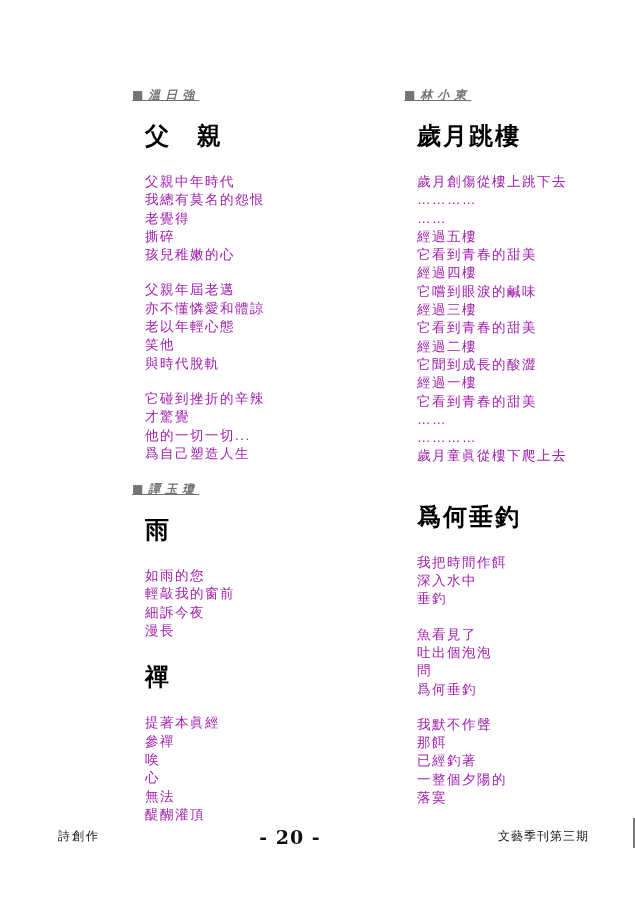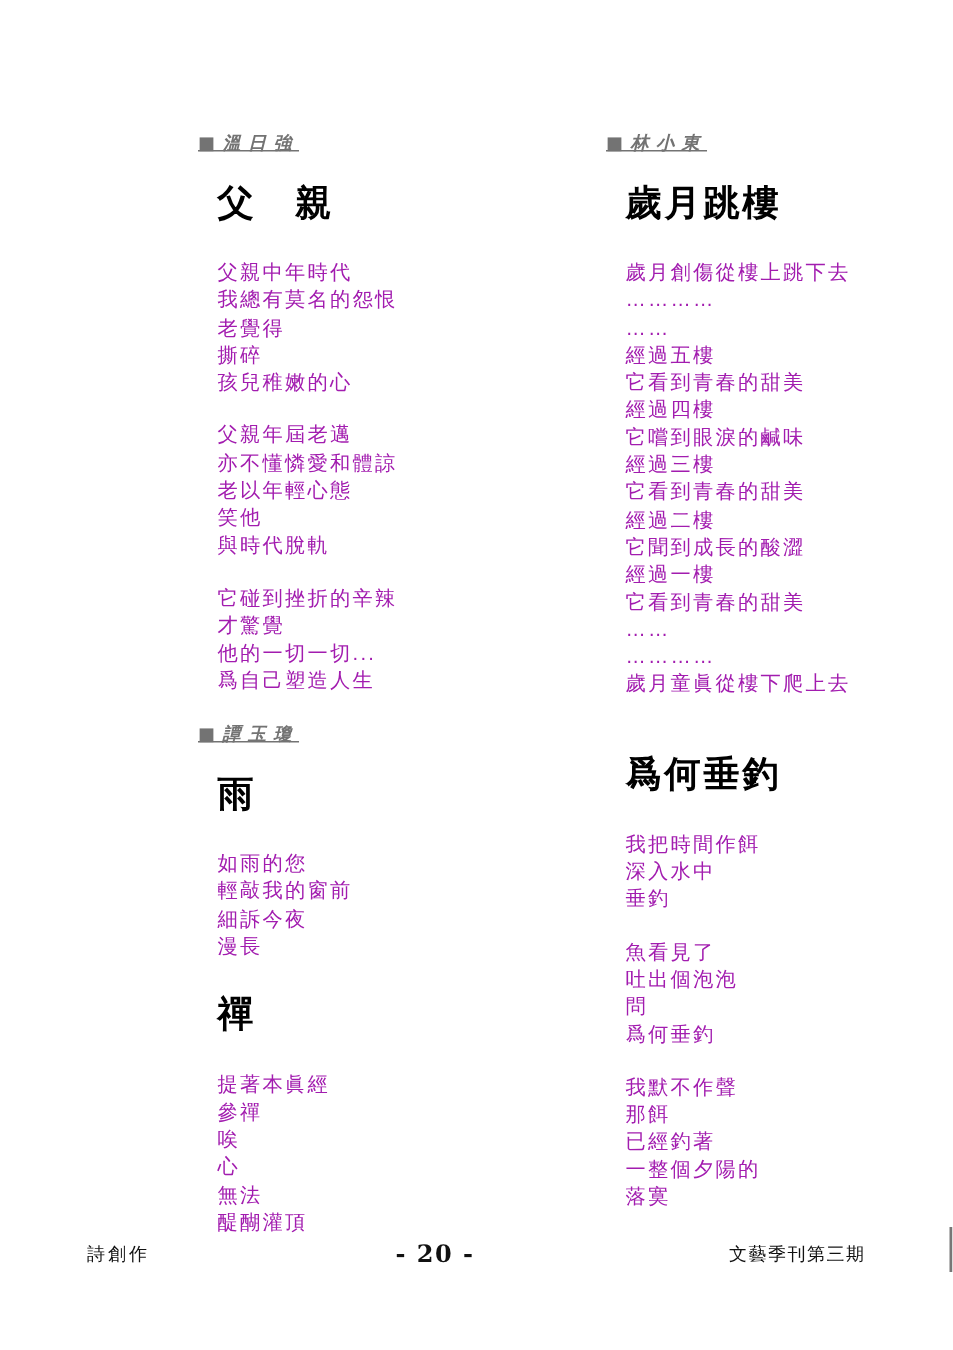--- a/index.html
+++ b/index.html
@@ -68,25 +68,25 @@
     font-size: 12px;
     padding-left: 32px;
   }
   .footer-left {
     position: absolute; left: 58px; top: 2px;
     letter-spacing: 2px;
   }
   .footer-center {
     position: absolute; left: 290px; top: 0;
     transform: translateX(-50%);
-    font-weight: 700; font-size: 16px;
+    font-weight: 700; font-size: 19px;
     letter-spacing: 1px;
   }
   .footer-right {
-    position: absolute; right: 58px; top: 2px;
+    position: absolute; right: 46px; top: 2px;
     letter-spacing: 1px;
   }
   .scan-mark {
     position: absolute;
     right: 0; top: 818px;
     width: 2px; height: 30px;
     background: #777;
   }
 </style>
 </head>

